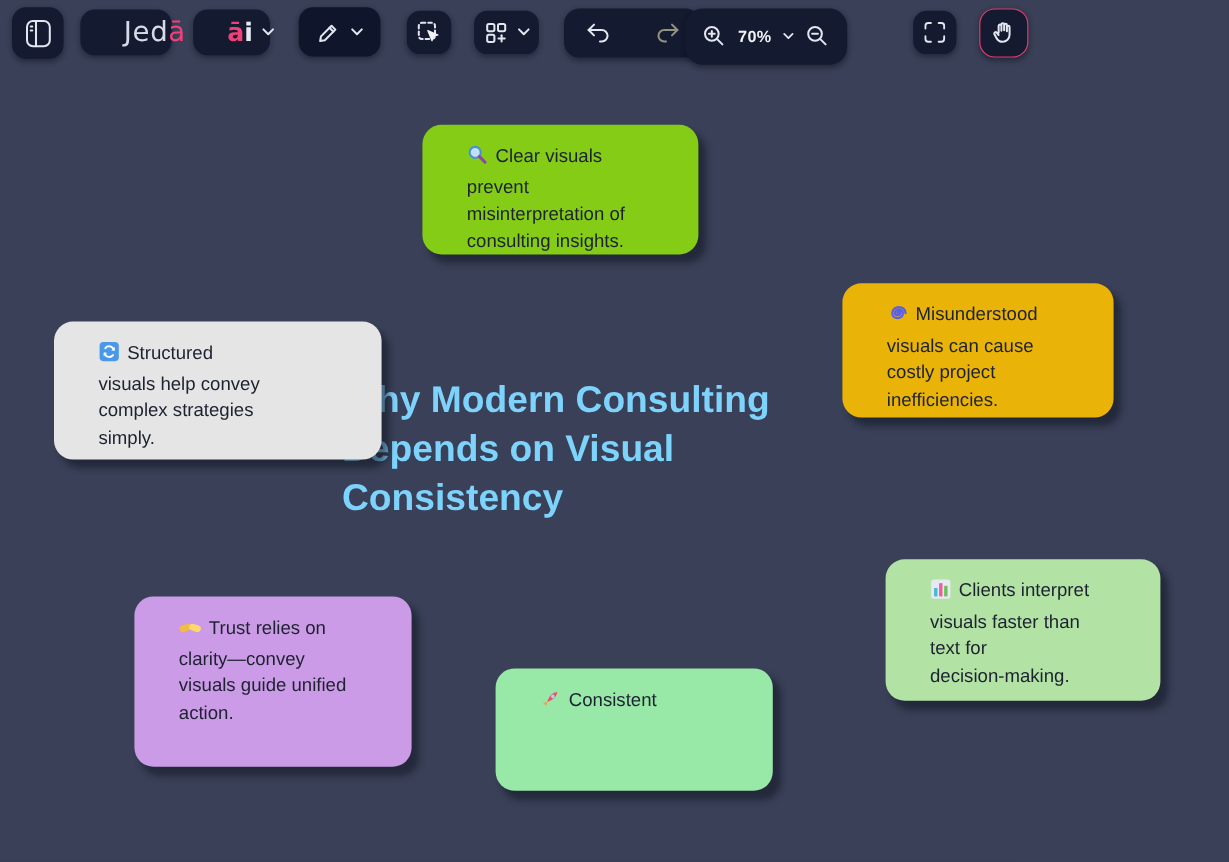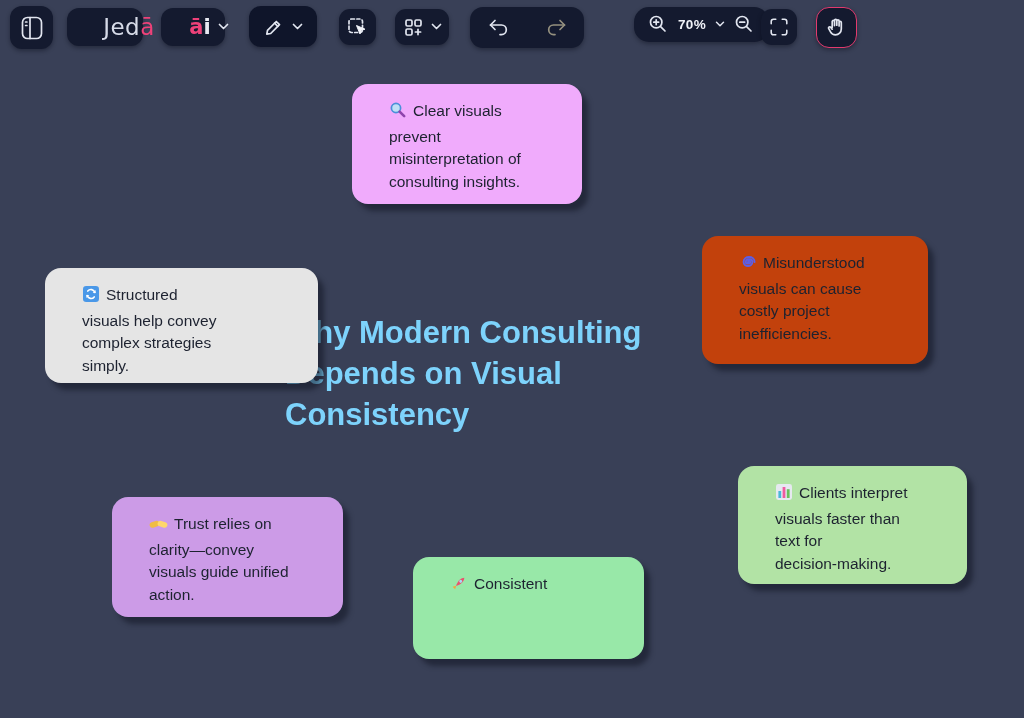--- a/index.html
+++ b/index.html
@@ -22,43 +22,43 @@
   #btn-logo{left:67px;top:8px;width:76px;height:38px;border-radius:12px;}
   .logo-text{font-family:"DejaVu Sans", sans-serif;font-size:23px;font-weight:500;color:#d7dbe8;letter-spacing:.5px;margin-left:48px;}
   .accent{color:#ee4179;}
   #btn-ai{left:161px;top:8px;width:64px;height:38px;border-radius:12px;padding-left:32px;}
   .ai-text{font-family:"DejaVu Sans", sans-serif;font-size:21px;font-weight:600;color:#e8eaf2;}
   #btn-pen{left:249px;top:6px;width:68px;height:41px;border-radius:12px;background:#0f152a;}
   #btn-select{left:339px;top:9px;width:37px;height:36px;}
   #btn-shapes{left:395px;top:9px;width:54px;height:36px;}
   #btn-history{left:470px;top:7px;width:114px;height:41px;border-radius:13px;gap:0;}
   .half{flex:1;display:flex;align-items:center;justify-content:center;height:100%;cursor:pointer;}
-  #btn-zoomgrp{left:634px;top:7px;width:135px;height:35px;border-radius:15px;gap:9px;}
+  #btn-zoomgrp{left:571px;top:7px;width:135px;height:47px;border-radius:15px;gap:9px;}
   .zoom-label{font-size:13.5px;font-weight:700;color:#f0f2f8;letter-spacing:.3px;}
   #btn-full{left:761px;top:9px;width:36px;height:36px;}
   #btn-hand{left:816px;top:7px;width:41px;height:41px;border-radius:13px;border:1.6px solid #e23a6e;}
   
   .board-title{
     position:absolute;left:285px;top:312px;width:420px;
     color:#7dd3fc;font-weight:700;
     font-size:31px;line-height:41px;white-space:pre-line;cursor:pointer;
   }
   .note{
     position:absolute;border-radius:16px;box-sizing:border-box;
     padding:16px 16px 12px 37px;
     color:#1d2230;font-size:15.5px;line-height:22.5px;
     box-shadow:6px 7px 5px rgba(18,22,36,.55);cursor:pointer;
   }
   .note .head-row{white-space:nowrap;}
   .note .emoji{display:inline-block;vertical-align:-3px;margin-right:6px;}
   .note .rest{display:block;white-space:pre-line;}
-  #note-1{left:352px;top:84px;width:230px;height:120px;background:#f0abfc;}
+  #note-1{left:352px;top:104px;width:230px;height:108px;background:#84cc16;}
   #note-2{left:45px;top:268px;width:273px;height:115px;background:#e5e5e5;}
-  #note-3{left:702px;top:236px;width:226px;height:128px;background:#c2410c;}
-  #note-4{left:112px;top:497px;width:231px;height:120px;background:#cc9be7;}
+  #note-3{left:702px;top:236px;width:226px;height:112px;background:#eab308;}
+  #note-4{left:112px;top:497px;width:231px;height:142px;background:#cc9be7;}
   #note-5{left:413px;top:557px;width:231px;height:102px;background:#98e8a8;}
   #note-6{left:738px;top:466px;width:229px;height:118px;background:#b2e3a5;}
 </style>
 </head>
 <body>
 
 <div class="btn" id="btn-sidebar">
   <span>
     <svg width="28" height="28" viewBox="0 0 28 28">
       <rect class="ico" x="4.5" y="3.5" width="19" height="21" rx="5"></rect>

